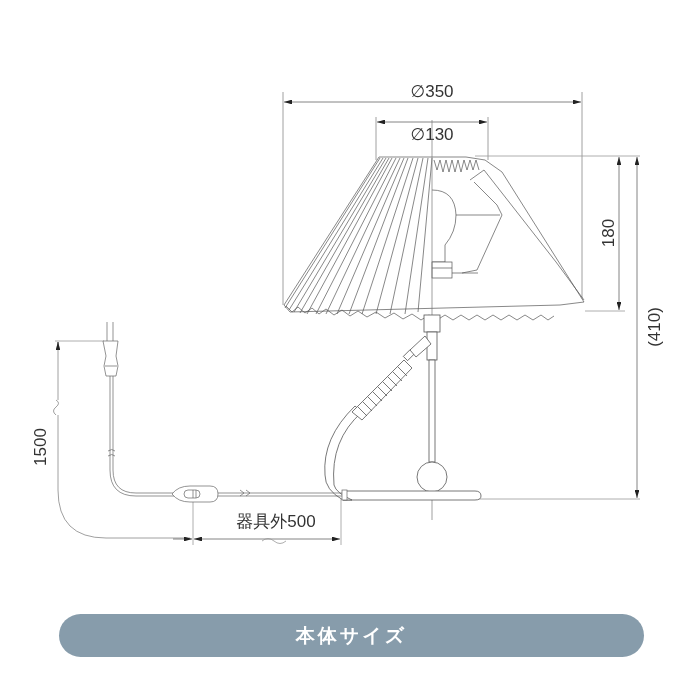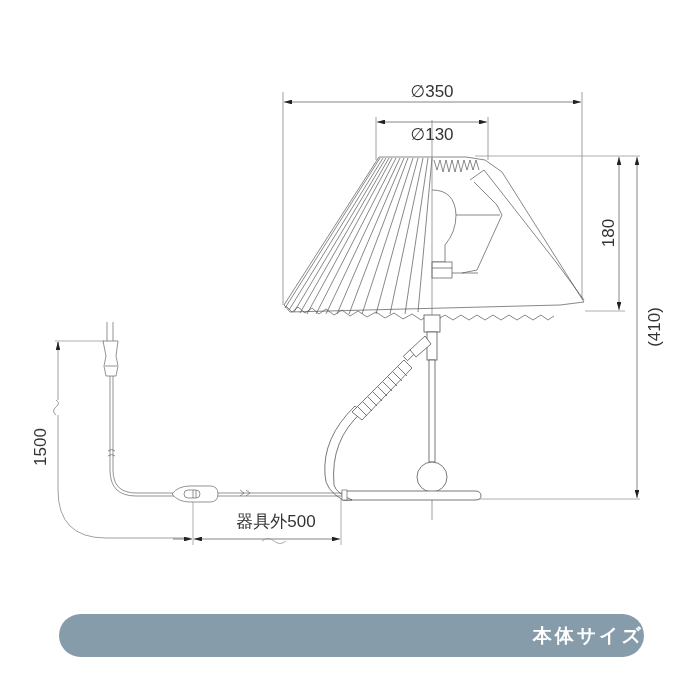--- a/index.html
+++ b/index.html
@@ -1,19 +1,19 @@
 <!DOCTYPE html>
 <html><head>
 <meta charset="utf-8">
 <style>
   html, body { margin:0; padding:0; background:#ffffff; }
   body { width:700px; height:700px; position:relative; overflow:hidden; font-family:"DejaVu Sans","Liberation Sans",sans-serif; }
   #drawing { position:absolute; left:0; top:0; width:700px; height:700px; }
   .dim-text { font-family:"Liberation Sans","DejaVu Sans",sans-serif; font-size:17px; fill:#333; }
-  .label-bar { position:absolute; left:59px; top:614px; width:585px; height:43px; border-radius:22px; background:#879cab; display:flex; align-items:center; justify-content:flex-end; }
+  .label-bar { position:absolute; left:59px; top:614px; width:585px; height:43px; border-radius:22px; background:#879cab; display:flex; align-items:center; justify-content:center; }
   .label-bar span { color:#ffffff; font-size:19px; font-weight:bold; letter-spacing:3px; font-family:"DejaVu Sans",sans-serif; }
 </style>
 </head>
 <body>
 
 <svg id="drawing" viewBox="0 0 700 700" xmlns="http://www.w3.org/2000/svg">
   <defs>
     <marker id="arr" viewBox="0 0 10 6" refX="10" refY="3" markerWidth="10" markerHeight="6" orient="auto-start-reverse">
       <path d="M0,0 L10,3 L0,6 Z" fill="#222"></path>
     </marker>

